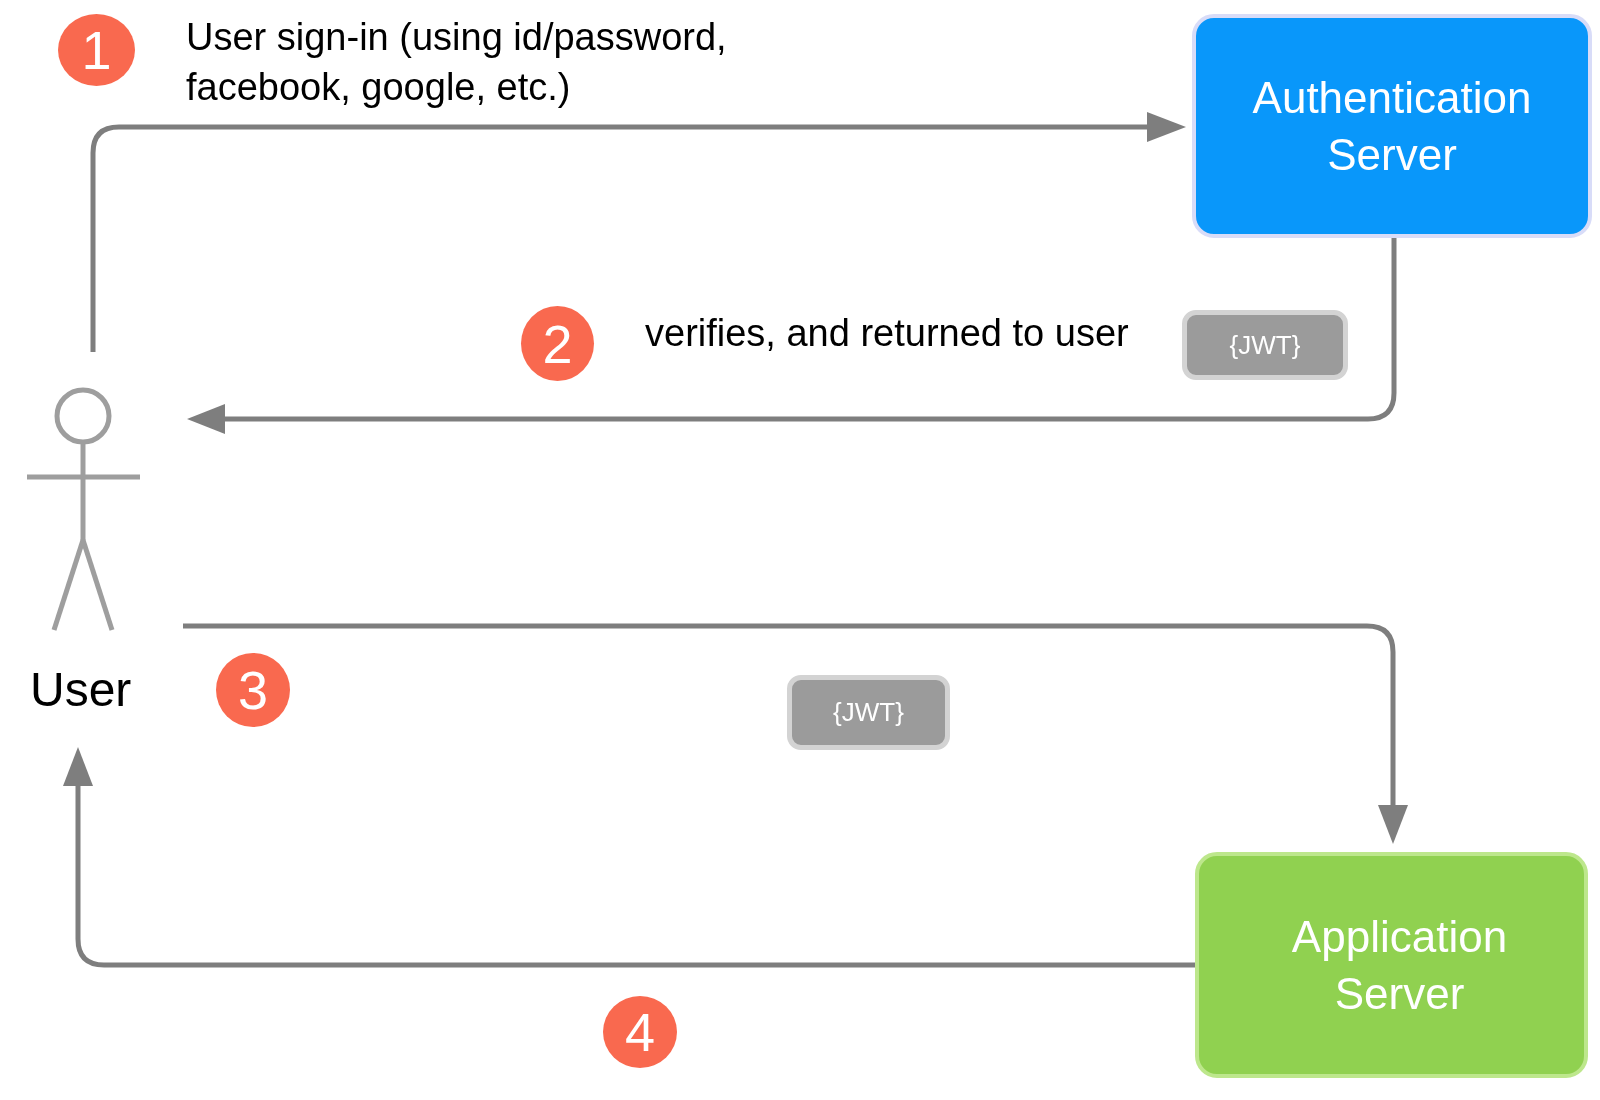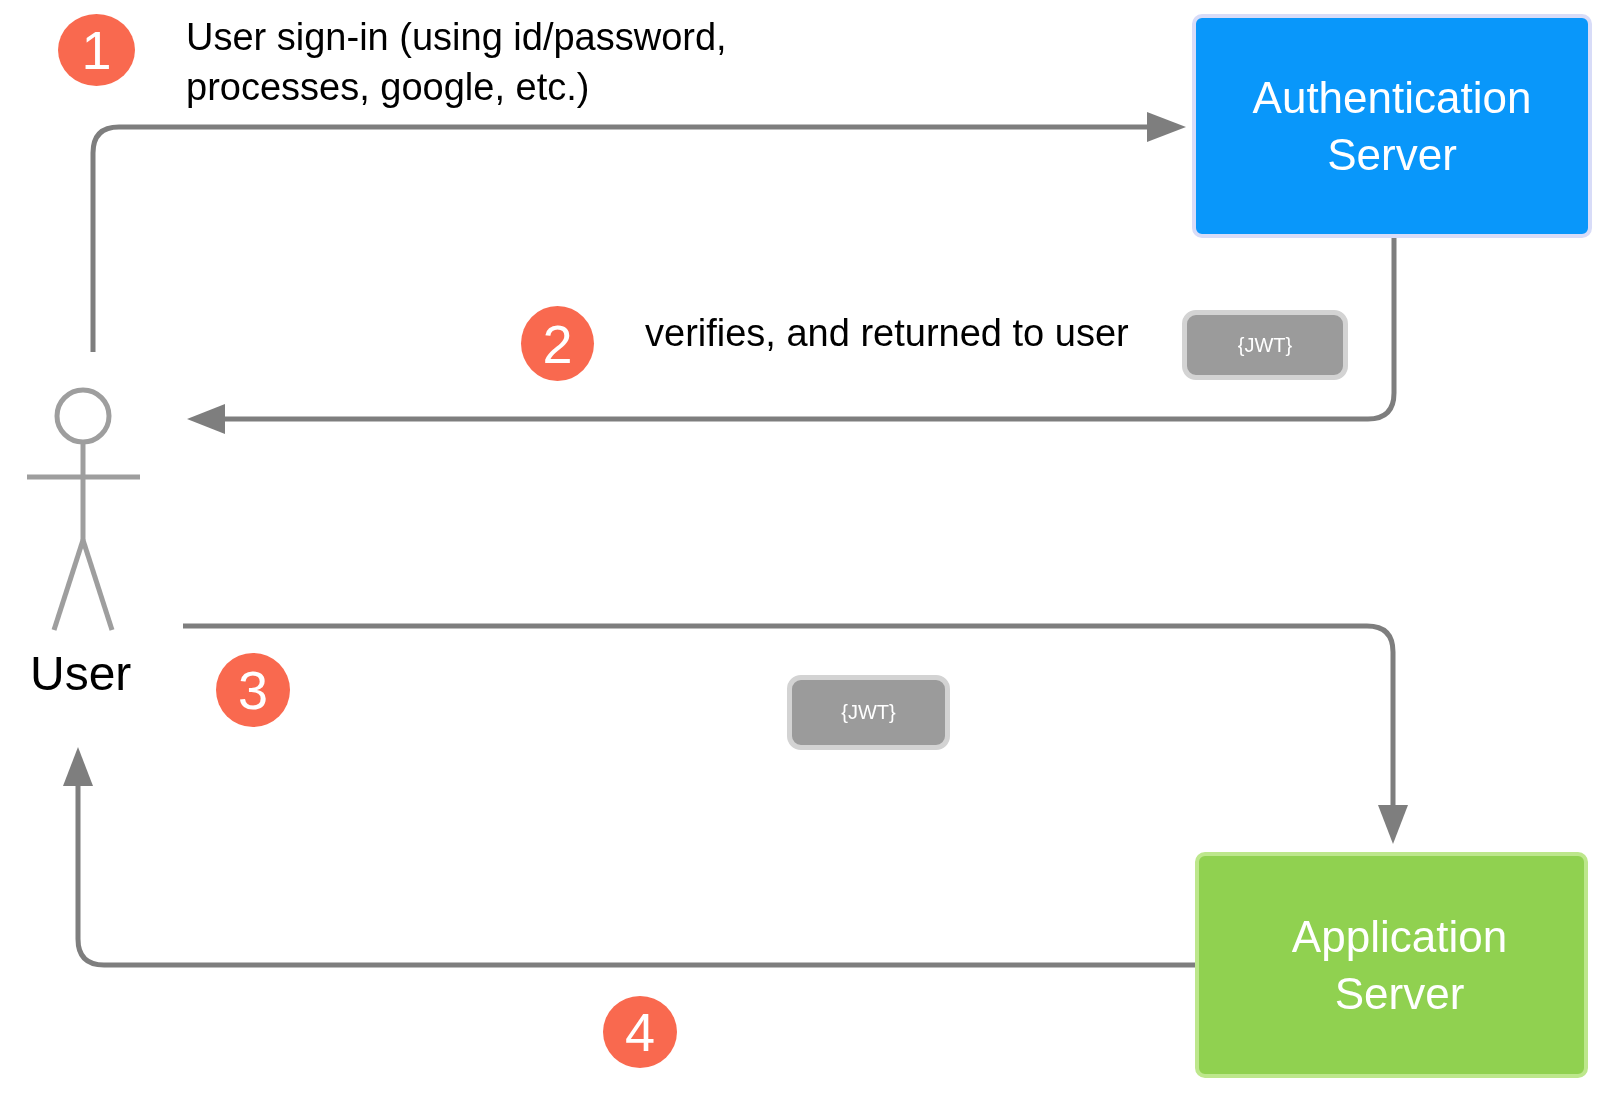--- a/index.html
+++ b/index.html
@@ -23,34 +23,34 @@
   }
   .wires{position:absolute;left:0;top:0;width:1600px;height:1100px;}
   .wire{stroke:var(--arrow);stroke-width:5;fill:none;}
   .wire-head{fill:var(--arrow);stroke:none;}
   .actor-stroke{stroke:var(--actor);stroke-width:5;fill:none;}
 
   .node{
     position:absolute;box-sizing:border-box;display:flex;
     align-items:center;justify-content:center;text-align:center;
     color:var(--node-text);font-size:44px;line-height:1.3;
-    border-radius:10px;
+    border-radius:22px;
   }
   .node-auth{
     left:1192px;top:14px;width:400px;height:224px;
     background:var(--auth-server-fill);border:4px solid var(--auth-server-border);
   }
   .node-app{
     left:1195px;top:852px;width:393px;height:226px;
     background:var(--app-server-fill);border:4px solid var(--app-server-border);padding-left:16px;
   }
   .node-label{display:block;width:340px;}
 
   .actor-label{
-    position:absolute;left:30px;top:646px;
+    position:absolute;left:30px;top:662px;
     font-size:48px;color:var(--text);
   }
 
   .step-circle{
     position:absolute;border-radius:50%;
     background:var(--step-badge);color:#FFFFFF;
     display:flex;align-items:center;justify-content:center;
     font-size:54px;
   }
   .c1{left:58px;top:14px;width:77px;height:72px;}
@@ -63,21 +63,21 @@
     font-size:38px;line-height:50px;white-space:nowrap;margin-left:26px;
   }
   .t1{left:160px;top:12px;}
   .t2{left:619px;top:308px;}
   .t3{left:338px;top:657px;}
   .t4{left:701px;top:996px;}
 
   .jwt-badge{
     position:absolute;box-sizing:border-box;
     background:var(--jwt-fill);border:5px solid var(--jwt-border);
-    border-radius:14px;color:#FFFFFF;font-size:20px;
+    border-radius:14px;color:#FFFFFF;font-size:26px;
     display:flex;align-items:center;justify-content:center;
   }
   .jwt-2{left:1182px;top:310px;width:166px;height:70px;}
   .jwt-3{left:787px;top:675px;width:163px;height:75px;}
 </style>
 </head>
 <body>
 
 <div class="canvas">
 
@@ -129,21 +129,21 @@
   </div>
   <div class="step-circle c3">
     <span>3</span>
   </div>
   <div class="step-circle c4">
     <span>4</span>
   </div>
 
   <div class="step-text t1">
     <div>User sign-in (using id/password,</div>
-    <div>processes, google, etc.)</div>
+    <div>facebook, google, etc.)</div>
   </div>
   <div class="step-text t2">
     <div>verifies, and returned to user</div>
   </div>
 
   <div class="jwt-badge jwt-2">
     <span>{JWT}</span>
   </div>
   <div class="jwt-badge jwt-3">
     <span>{JWT}</span>

